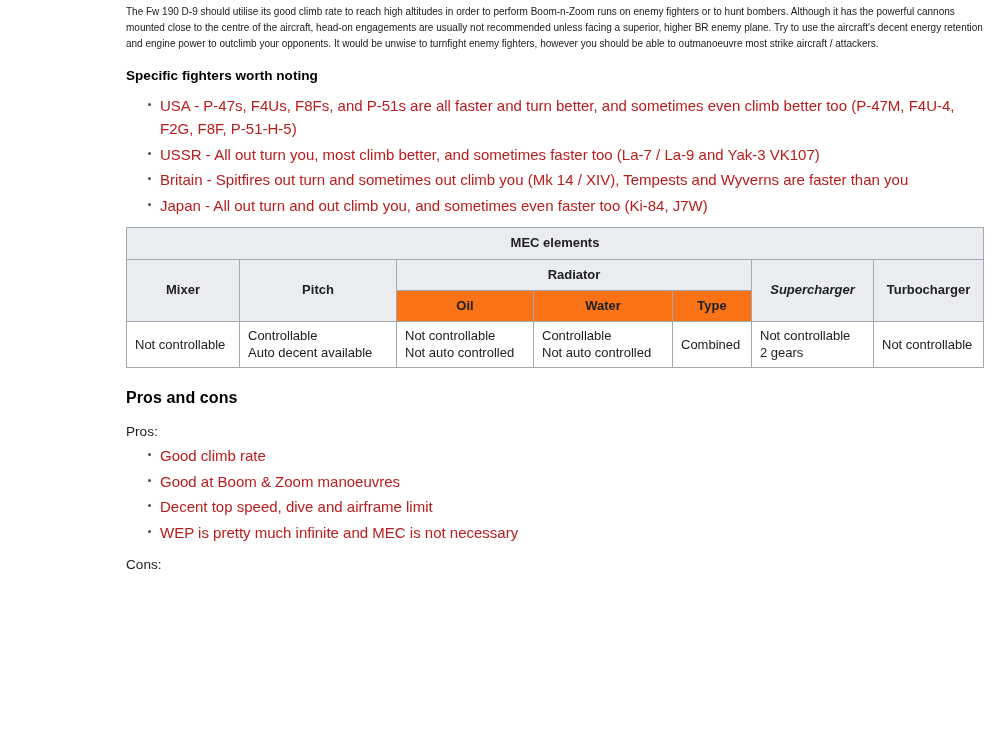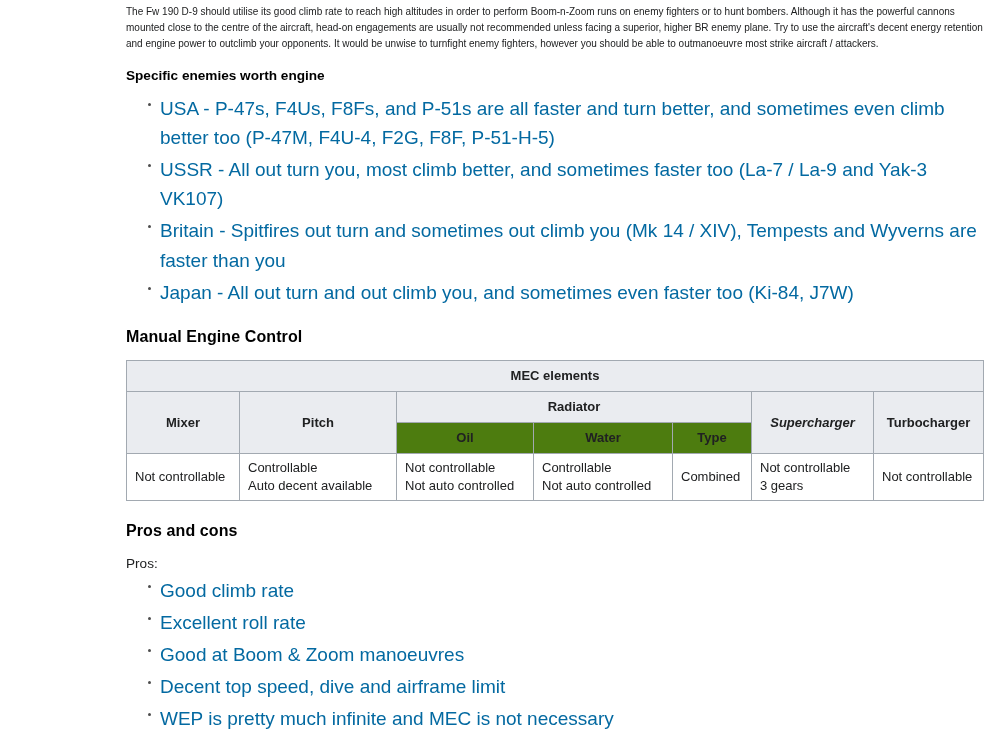--- a/index.html
+++ b/index.html
@@ -41,25 +41,25 @@
     color: #000;
     letter-spacing: 0.1px;
   }
   ul.bullets {
     margin: 2px 0 10px 0;
     padding-left: 22px;
     list-style: none;
   }
   ul.bullets li {
     position: relative;
-    font-size: 19px;
+    font-size: 15px;
     line-height: 1.55;
     margin: 0 0 2.5px 0;
     padding-left: 12px;
-    color: #0369a1;
+    color: #b91c1c;
   }
   ul.bullets li::before {
     content: "";
     position: absolute;
     left: 0;
     top: 9px;
     width: 3px;
     height: 3px;
     background: #4d4d4d;
     border-radius: 50%;
@@ -76,21 +76,21 @@
     border: 1px solid #a2a9b1;
     padding: 5px 8px;
     vertical-align: middle;
     font-weight: normal;
   }
   table.mec th {
     background: #eaecf0;
     font-weight: bold;
   }
   table.mec th.sub {
-    background: #4d7c0f;
+    background: #f97316;
     font-weight: bold;
   }
   table.mec td {
     background: #ffffff;
     line-height: 1.35;
   }
   .cell-lines span { display: block; }
   .w-mixer { width: 96px; }
   .w-pitch { width: 140px; }
   .w-oil { width: 120px; }
@@ -104,31 +104,30 @@
     color: #202122;
   }
 </style>
 </head>
 <body>
 
 <div class="page">
 
   <p class="body-text">The Fw 190 D-9 should utilise its good climb rate to reach high altitudes in order to perform Boom-n-Zoom runs on enemy fighters or to hunt bombers. Although it has the powerful cannons mounted close to the centre of the aircraft, head-on engagements are usually not recommended unless facing a superior, higher BR enemy plane. Try to use the aircraft's decent energy retention and engine power to outclimb your opponents. It would be unwise to turnfight enemy fighters, however you should be able to outmanoeuvre most strike aircraft / attackers.</p>
 
-  <h3 class="section-heading">Specific enemies worth engine</h3>
+  <h3 class="section-heading">Specific fighters worth noting</h3>
 
 
   <ul class="bullets">
     <li>USA - P-47s, F4Us, F8Fs, and P-51s are all faster and turn better, and sometimes even climb better too (P-47M, F4U-4, F2G, F8F, P-51-H-5)</li>
     <li>USSR - All out turn you, most climb better, and sometimes faster too (La-7 / La-9 and Yak-3 VK107)</li>
     <li>Britain - Spitfires out turn and sometimes out climb you (Mk 14 / XIV), Tempests and Wyverns are faster than you</li>
     <li>Japan - All out turn and out climb you, and sometimes even faster too (Ki-84, J7W)</li>
   </ul>
 
-  <h2 class="big-heading">Manual Engine Control</h2>
 
   <table class="mec">
     <tbody>
       <tr>
         <th colspan="7">MEC elements</th>
       </tr>
       <tr>
         <th class="w-mixer" rowspan="2">Mixer</th>
         <th class="w-pitch" rowspan="2">Pitch</th>
         <th colspan="3">Radiator</th>
@@ -154,36 +153,35 @@
         </td>
         <td class="cell-lines">
           <span>Controllable</span>
           <span>Not auto controlled</span>
         </td>
         <td class="cell-lines">
           <span>Combined</span>
         </td>
         <td class="cell-lines">
           <span>Not controllable</span>
-          <span>3 gears</span>
+          <span>2 gears</span>
         </td>
         <td class="cell-lines">
           <span>Not controllable</span>
         </td>
       </tr>
     </tbody>
   </table>
 
   <h2 class="big-heading">Pros and cons</h2>
 
   <div class="label-line">Pros:</div>
 
   <ul class="bullets">
     <li>Good climb rate</li>
-    <li>Excellent roll rate</li>
     <li>Good at Boom &amp; Zoom manoeuvres</li>
     <li>Decent top speed, dive and airframe limit</li>
     <li>WEP is pretty much infinite and MEC is not necessary</li>
   </ul>
 
   <div class="label-line">Cons:</div>
 
 </div>
 
 </body></html>

